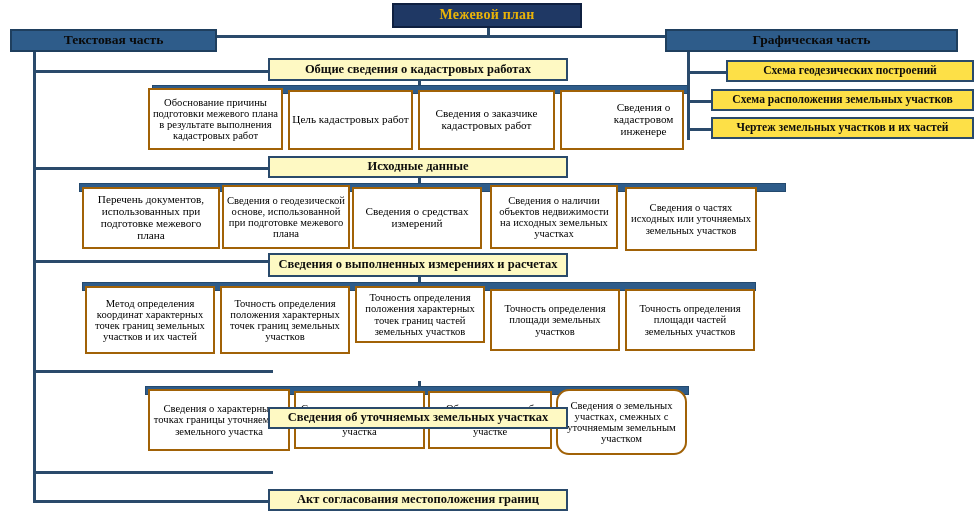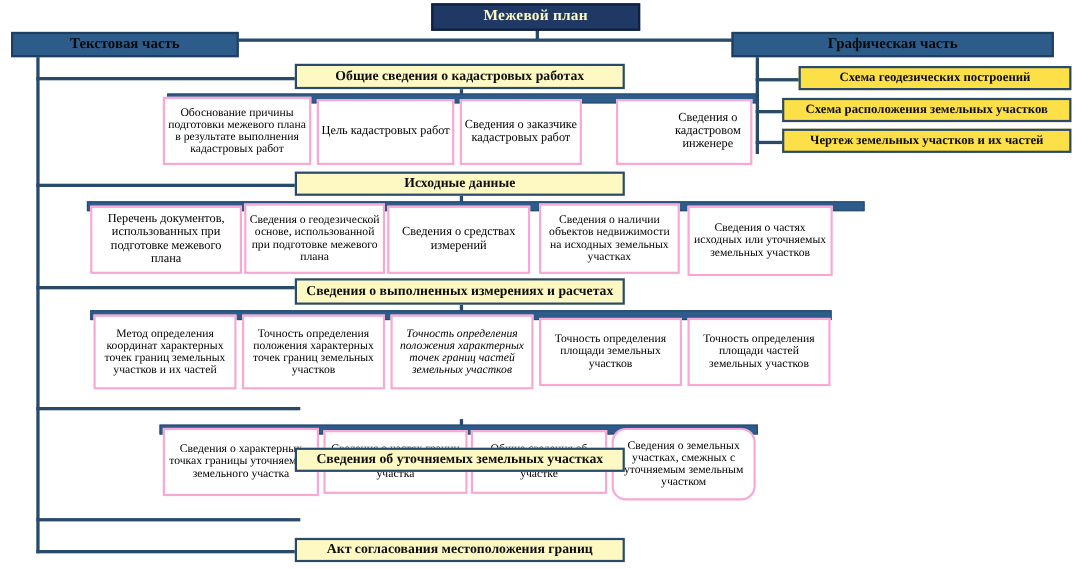--- a/index.html
+++ b/index.html
@@ -20,34 +20,34 @@
   .lnv{width:3px;}
 
   
   .node{
     position:absolute;
     box-sizing:border-box;
     display:flex;
     align-items:center;
     justify-content:center;
     text-align:center;
-    border:2px solid #f9a8d4;
+    border:2px solid #a16207;
     background:#ffffff;
     color:#000000;
     line-height:1.06;
     padding:1px 2px;
     z-index:5;
   }
   .node .txt{display:block;width:100%;}
 
   
   .root{
     background:#1f3864;
     border:2px solid #0f2040;
-    color:#fef9c3;
+    color:#eab308;
     font-weight:bold;
     font-size:14px;
     letter-spacing:.2px;
     z-index:9;
   }
   
   .branch{
     background:#2e5c8a;
     border:2px solid #1f3f5e;
     color:#0a0a0a;
@@ -146,21 +146,21 @@
 
   <div class="node section" style="left:268px;top:58px;width:300px;height:23px;">
     <span class="txt">Общие  сведения о кадастровых   работах</span>
   </div>
   <div class="node leaf small" style="left:148px;top:88px;width:135px;height:62px;">
     <span class="txt">Обоснование причины подготовки межевого плана в результате выполнения кадастровых работ</span>
   </div>
   <div class="node leaf" style="left:288px;top:90px;width:125px;height:60px;">
     <span class="txt">Цель кадастровых работ</span>
   </div>
-  <div class="node leaf" style="left:418px;top:90px;width:111px;height:60px;">
+  <div class="node leaf" style="left:418px;top:90px;width:137px;height:60px;">
     <span class="txt">Сведения о заказчике кадастровых работ</span>
   </div>
   <div class="node leaf" style="left:560px;top:90px;width:124px;height:60px;padding-left:45px;">
     <span class="txt">Сведения о кадастровом инженере</span>
   </div>
 
   <div class="node section" style="left:268px;top:156px;width:300px;height:22px;">
     <span class="txt">Исходные  данные</span>
   </div>
   <div class="node leaf" style="left:82px;top:187px;width:138px;height:62px;">
@@ -181,21 +181,21 @@
 
   <div class="node section" style="left:268px;top:253px;width:300px;height:24px;">
     <span class="txt">Сведения о выполненных  измерениях  и расчетах</span>
   </div>
   <div class="node leaf small" style="left:85px;top:286px;width:130px;height:68px;">
     <span class="txt">Метод определения координат характерных точек границ земельных участков и их частей</span>
   </div>
   <div class="node leaf small" style="left:220px;top:286px;width:130px;height:68px;">
     <span class="txt">Точность определения положения характерных точек границ земельных участков</span>
   </div>
-  <div class="node leaf small" style="left:355px;top:286px;width:130px;height:68px;font-style:italic;">
+  <div class="node leaf small" style="left:355px;top:286px;width:130px;height:57px;">
     <span class="txt">Точность определения положения характерных точек границ частей земельных участков</span>
   </div>
   <div class="node leaf small" style="left:490px;top:289px;width:130px;height:62px;">
     <span class="txt">Точность определения площади земельных участков</span>
   </div>
   <div class="node leaf small" style="left:625px;top:289px;width:130px;height:62px;">
     <span class="txt">Точность определения площади частей земельных участков</span>
   </div>
 
   <div class="node section" style="left:268px;top:359px;width:300px;height:22px;margin-top:48px;">

